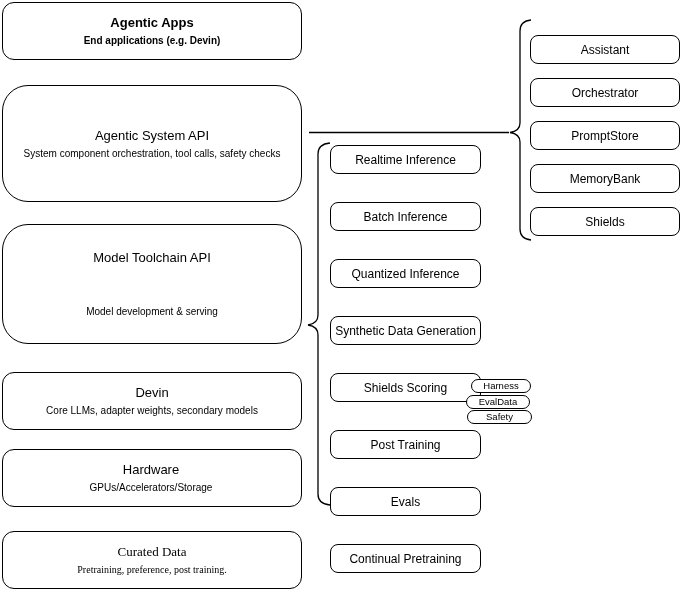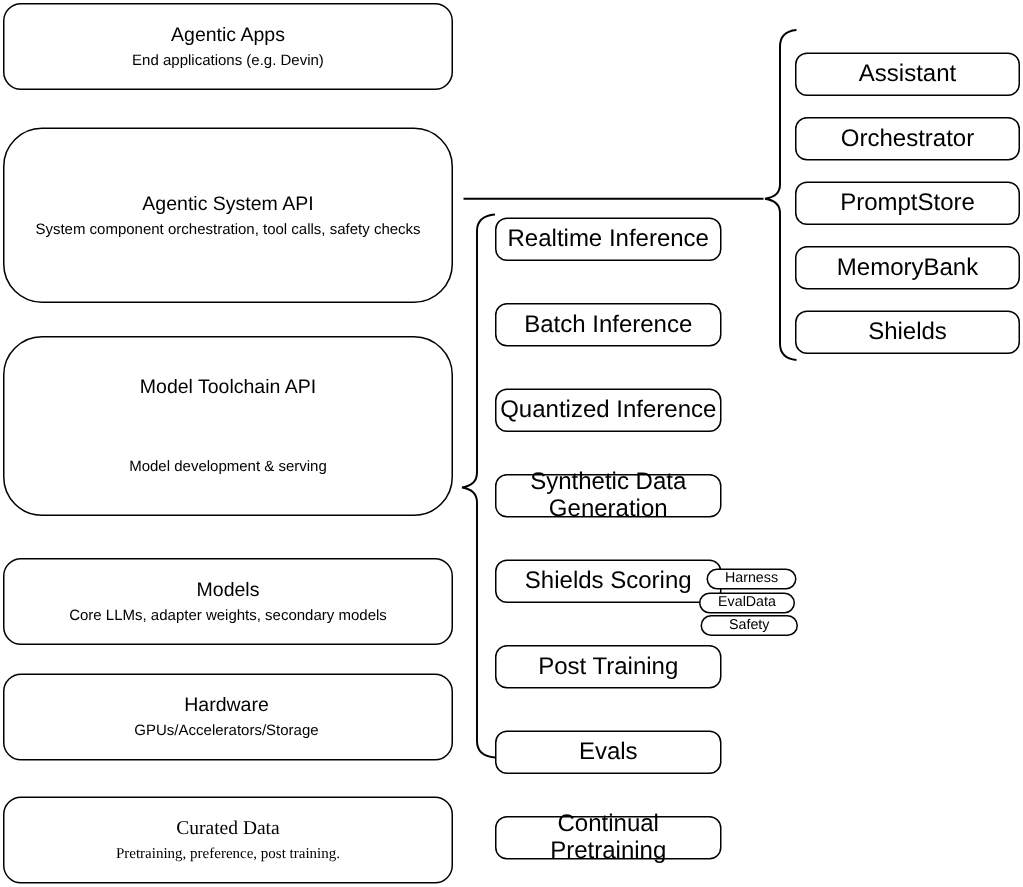--- a/index.html
+++ b/index.html
@@ -33,21 +33,21 @@
     border: 1px solid #000000;
     border-radius: 12px;
     background: #ffffff;
     display: flex;
     flex-direction: column;
     align-items: center;
     justify-content: center;
     text-align: center;
     padding: 0 14px;
   }
-  .layer-box:nth-of-type(1) { top: 2px;   height: 58px;  }
+  .layer-box:nth-of-type(1) { top: 2px;   height: 58px; font-weight: bold;  }
   .layer-box:nth-of-type(2) { top: 85px;  height: 117px; border-radius: 26px; }
   .layer-box:nth-of-type(3) { top: 224px; height: 120px; border-radius: 26px; gap: 36px; }
   .layer-box:nth-of-type(4) { top: 372px; height: 58px;  }
   .layer-box:nth-of-type(5) { top: 449px; height: 58px; padding-left: 12px;  }
   .layer-box:nth-of-type(6) { top: 531px; height: 58px; font-family: Liberation Serif, serif;  }
   .layer-title    { font-size: 13px; line-height: 16px; margin-bottom: 3px; }
   .layer-subtitle { font-size: 10px; line-height: 13px; }
 
   
   .mid-col {
@@ -74,21 +74,21 @@
   .chip {
     box-sizing: border-box;
     height: 29px;
     border: 1px solid #000000;
     border-radius: 8px;
     background: #ffffff;
     display: flex;
     align-items: center;
     justify-content: center;
     text-align: center;
-    font-size: 16px;
+    font-size: 12px;
   }
 
   
   .pills {
     position: absolute;
     left: 466px;
     top: 379px;
     width: 68px;
     height: 46px;
     z-index: 2;
@@ -134,21 +134,21 @@
         <div class="layer-title">Agentic System API</div>
         <div class="layer-subtitle">System component orchestration, tool calls, safety checks</div>
       </div>
 
       <div class="layer-box">
         <div class="layer-title">Model Toolchain API</div>
         <div class="layer-subtitle">Model development &amp; serving</div>
       </div>
 
       <div class="layer-box">
-        <div class="layer-title">Models</div>
+        <div class="layer-title">Devin</div>
         <div class="layer-subtitle">Core LLMs, adapter weights, secondary models</div>
       </div>
 
       <div class="layer-box">
         <div class="layer-title">Hardware</div>
         <div class="layer-subtitle">GPUs/Accelerators/Storage</div>
       </div>
 
       <div class="layer-box">
         <div class="layer-title">Curated Data</div>

